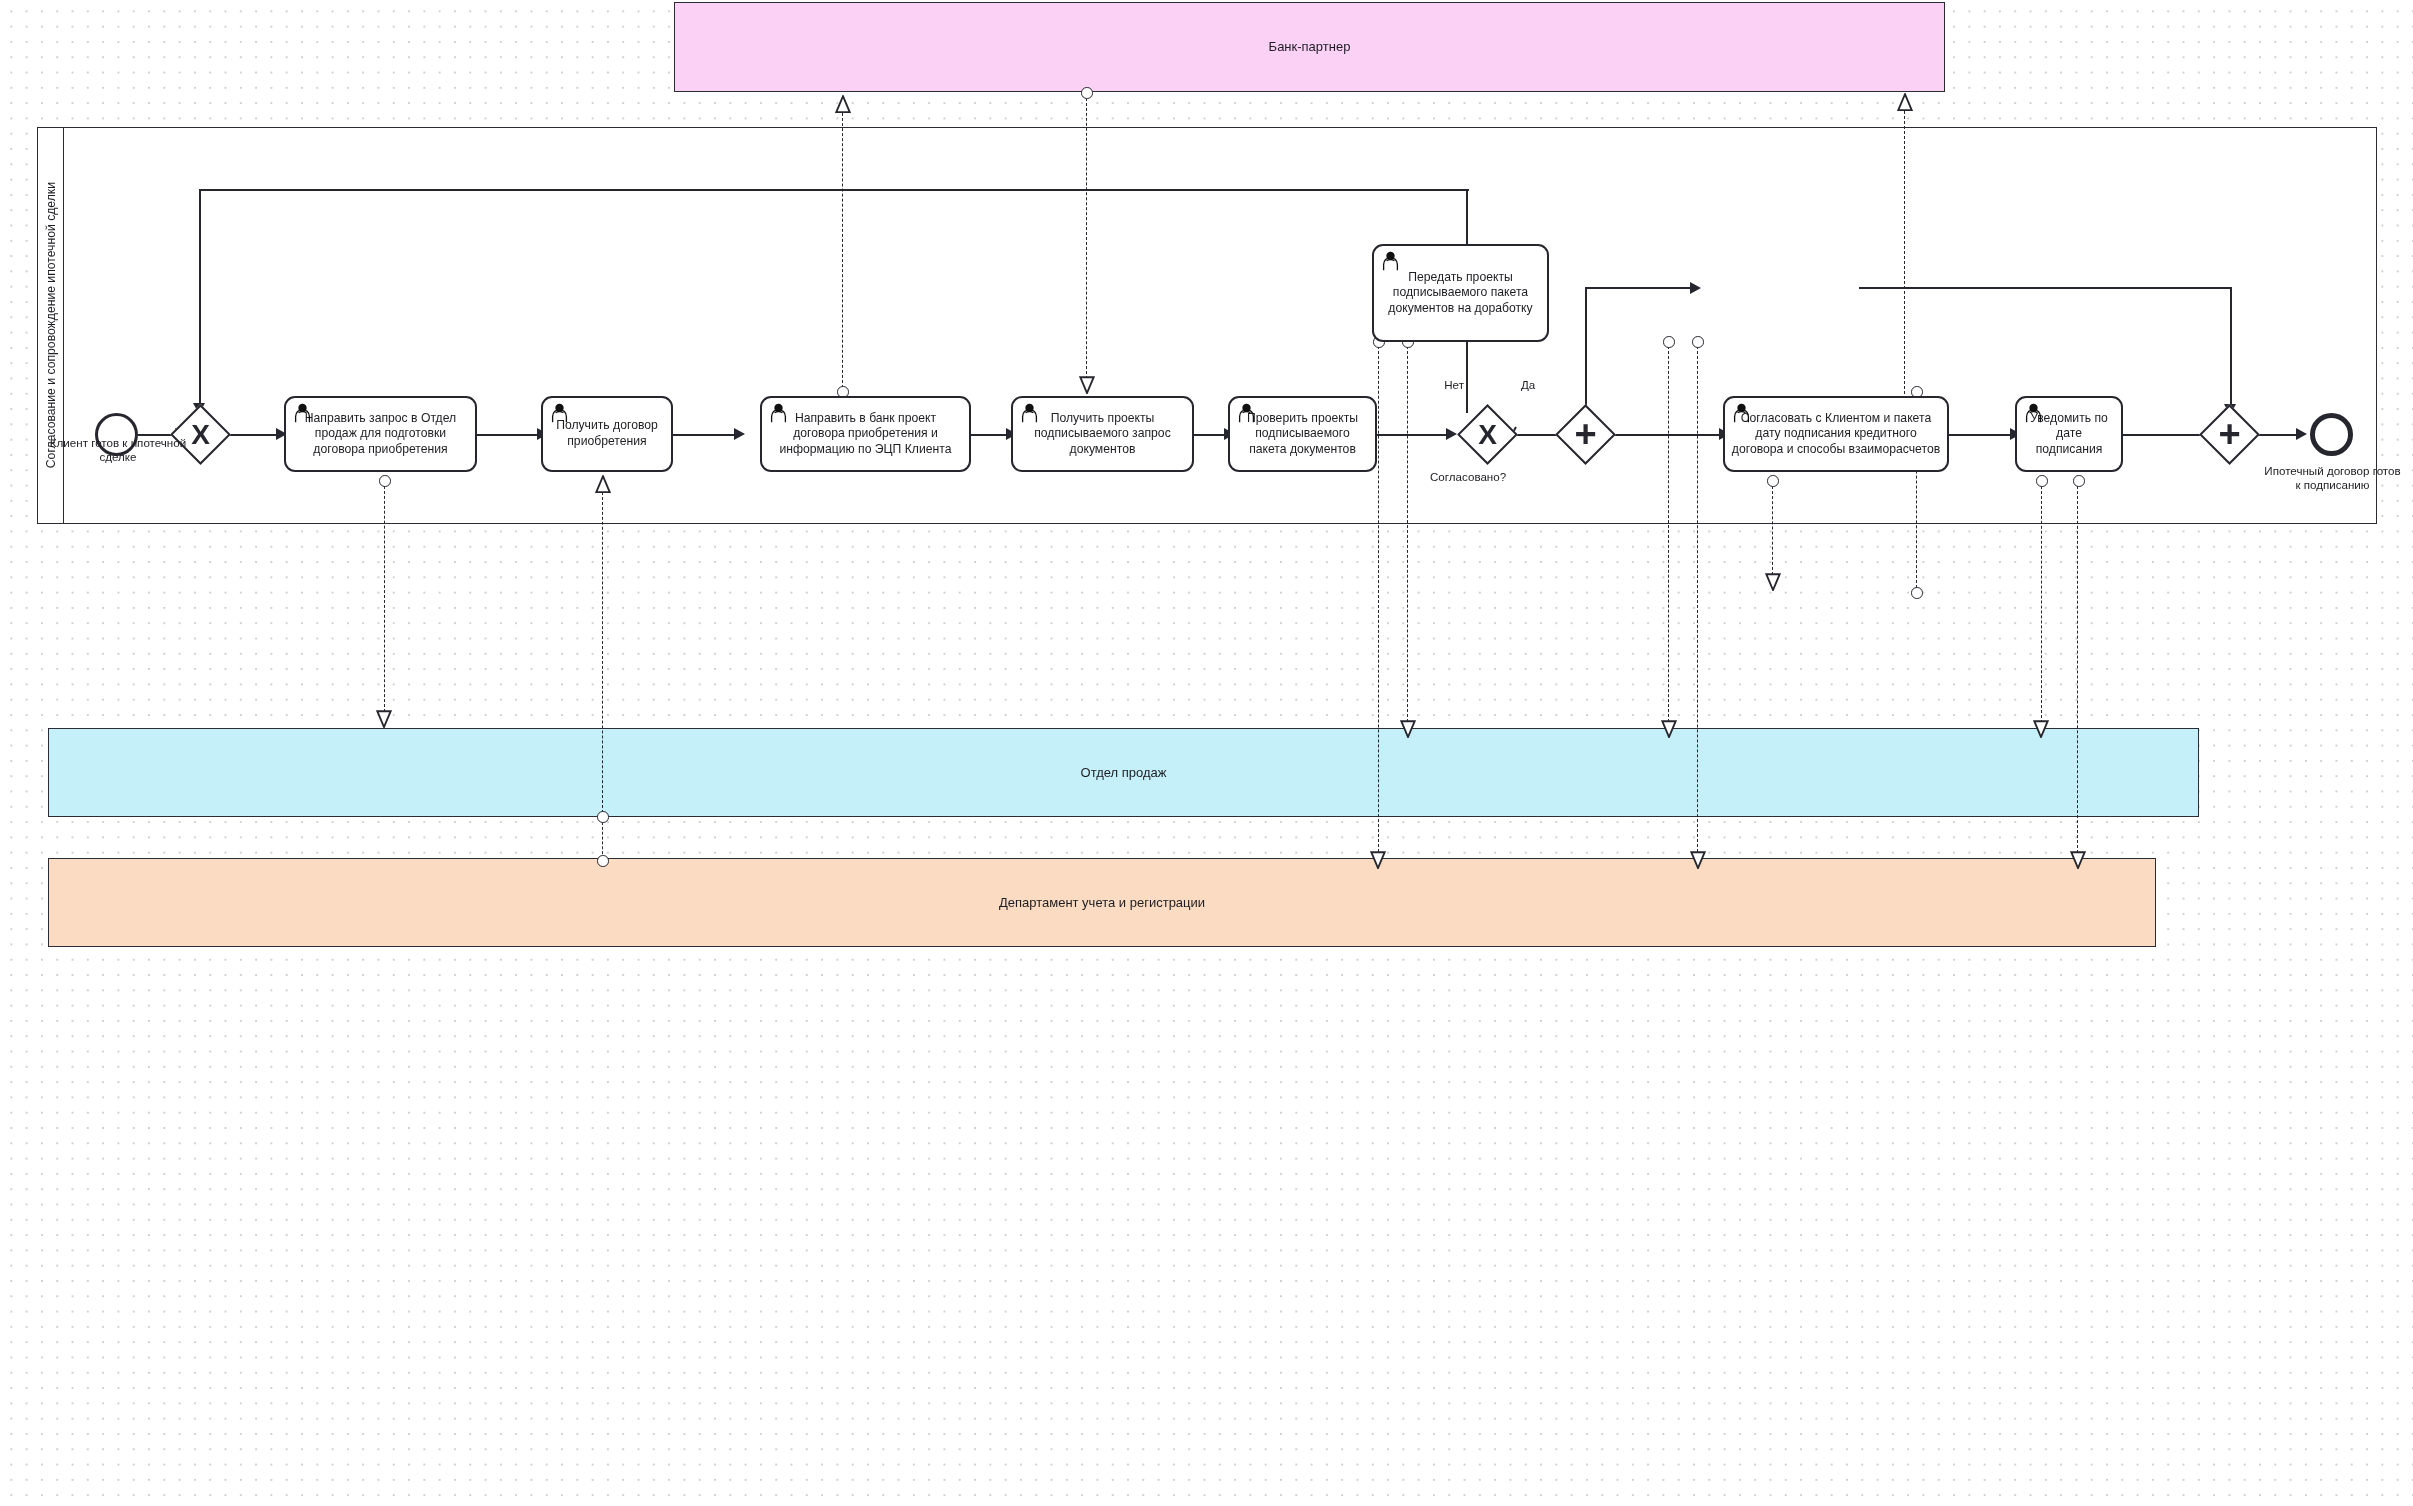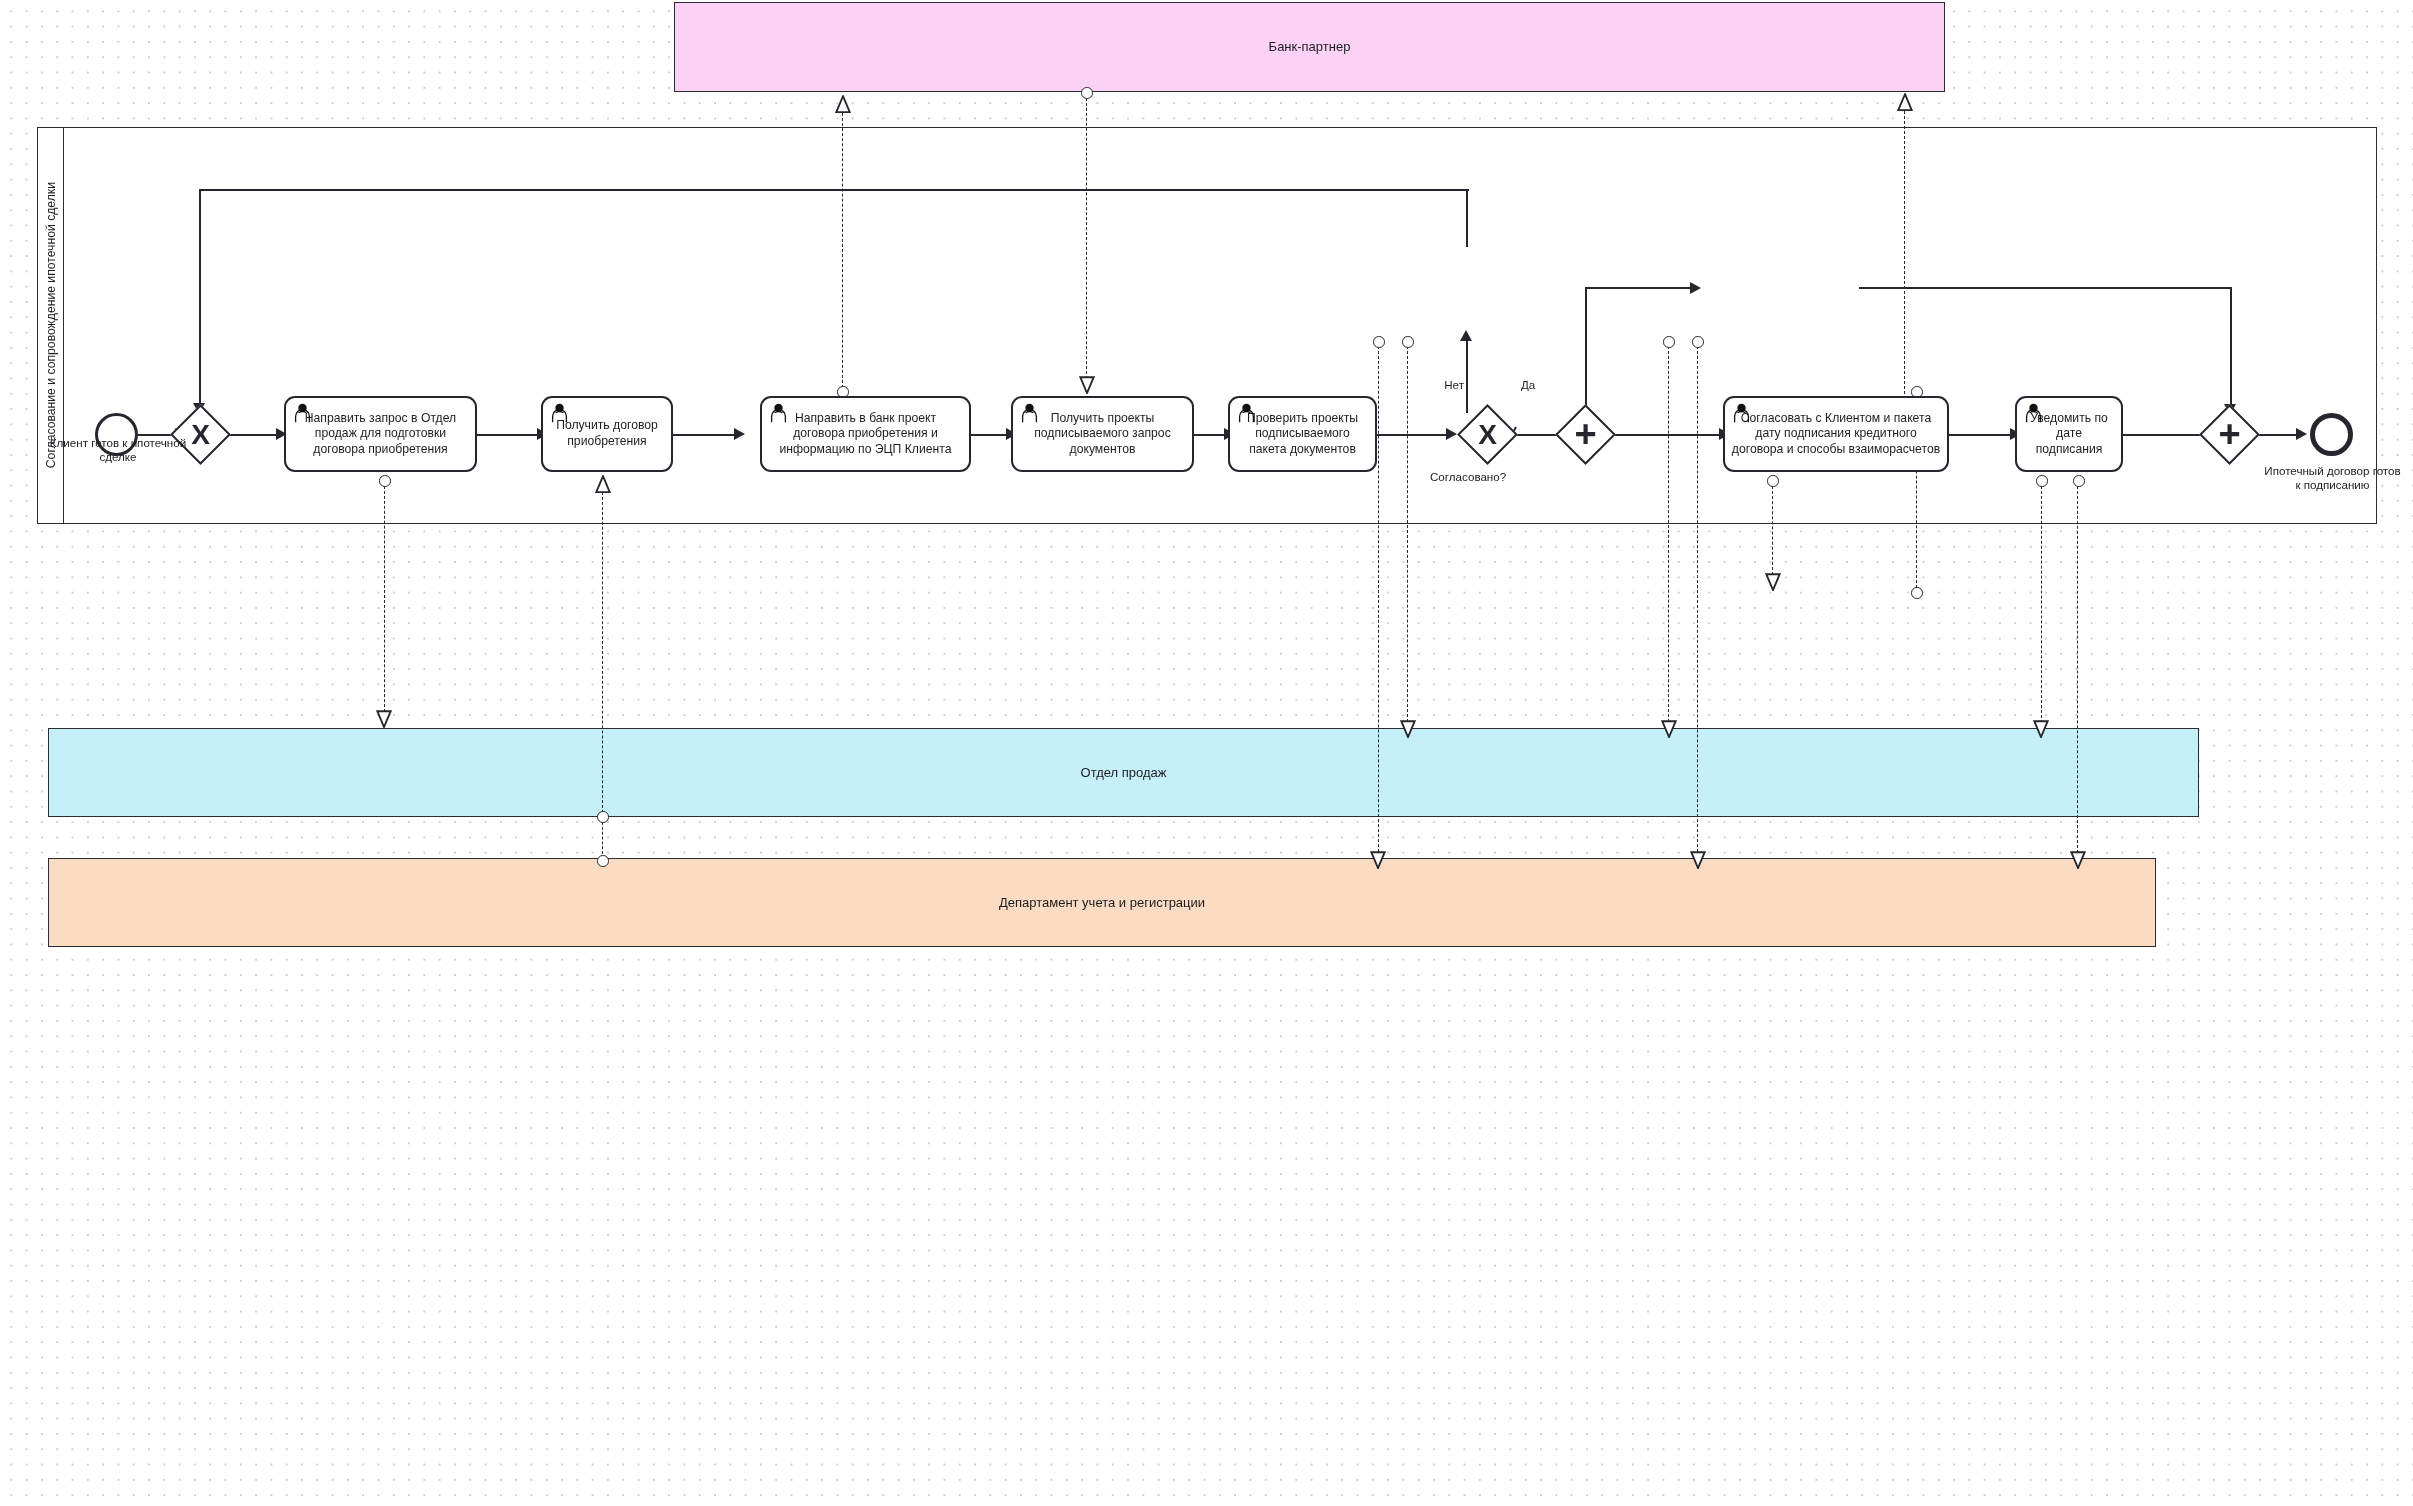--- a/index.html
+++ b/index.html
@@ -362,20 +362,28 @@
 
   <div class="task" style="left:1228px; top:396px; width:149px; height:76px;">
     <svg class="task-icon" viewBox="0 0 32 32">
       <circle cx="16" cy="9" r="6.4" fill="#111"></circle>
       <path d="M5.5 31 V22 a10.5 10.5 0 0 1 21 0 V31" fill="none" stroke="#111" stroke-width="2"></path>
       <path d="M10 16.5 a10.5 10.5 0 0 1 12 0" fill="none" stroke="#111" stroke-width="2"></path>
     </svg>
     <span class="tlabel">Проверить проекты подписываемого пакета документов</span>
   </div>
 
+  <div class="task" style="left:1372px; top:244px; width:177px; height:98px;">
+    <svg class="task-icon" viewBox="0 0 32 32">
+      <circle cx="16" cy="9" r="6.4" fill="#111"></circle>
+      <path d="M5.5 31 V22 a10.5 10.5 0 0 1 21 0 V31" fill="none" stroke="#111" stroke-width="2"></path>
+      <path d="M10 16.5 a10.5 10.5 0 0 1 12 0" fill="none" stroke="#111" stroke-width="2"></path>
+    </svg>
+    <span class="tlabel">Передать проекты подписываемого пакета документов на доработку</span>
+  </div>
 
 
   <div class="task" style="left:1723px; top:396px; width:226px; height:76px;">
     <svg class="task-icon" viewBox="0 0 32 32">
       <circle cx="16" cy="9" r="6.4" fill="#111"></circle>
       <path d="M5.5 31 V22 a10.5 10.5 0 0 1 21 0 V31" fill="none" stroke="#111" stroke-width="2"></path>
       <path d="M10 16.5 a10.5 10.5 0 0 1 12 0" fill="none" stroke="#111" stroke-width="2"></path>
     </svg>
     <span class="tlabel">Согласовать с Клиентом и пакета дату подписания кредитного договора и способы взаиморасчетов</span>
   </div>

